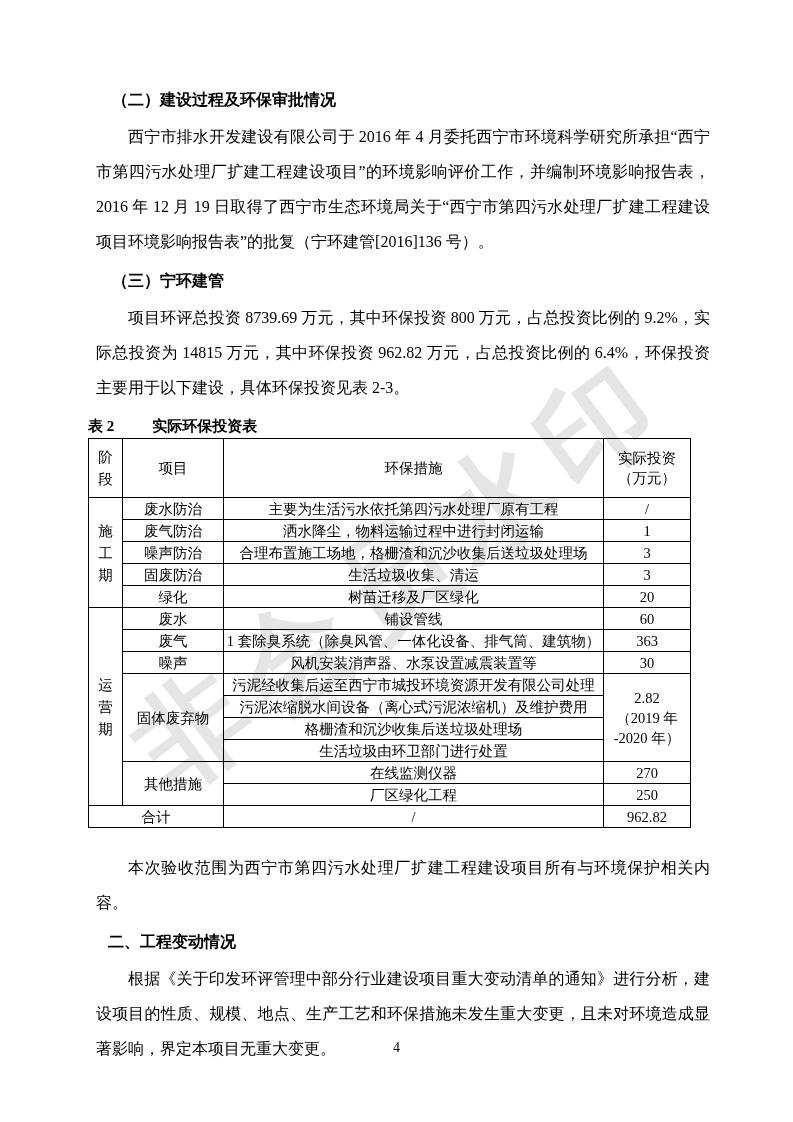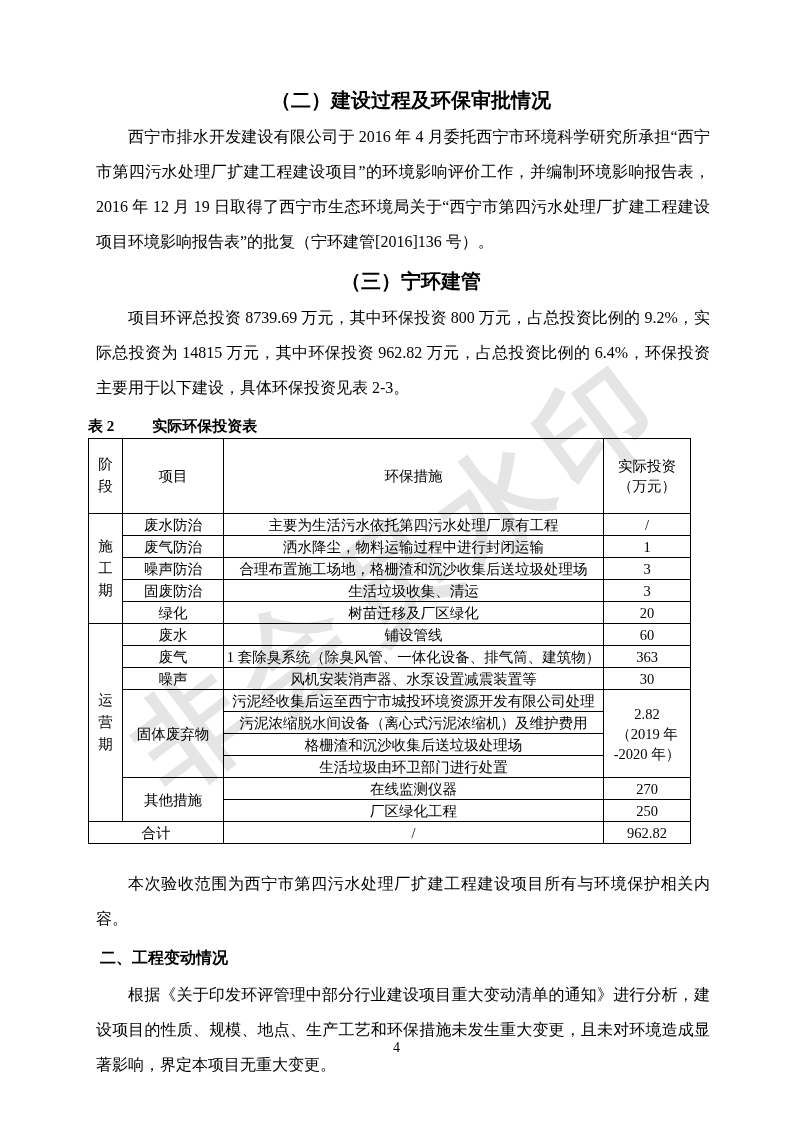--- a/index.html
+++ b/index.html
@@ -26,30 +26,29 @@
     pointer-events:none;
     z-index:0;
   }
   .content {
     position:absolute;
     left:96px; top:88px;
     width:614px;
     z-index:1;
   }
   .h-sub {
-    font-size:20px; font-weight:bold;
+    font-size:16px; font-weight:bold;
     padding-left:16px;
     margin:0 0 7px 0;
     line-height:24px;
-    text-align:center;
   }
   .h-top {
     font-size:16px; font-weight:bold;
     padding-left:0;
-    margin:6px 0 7px 4px;
+    margin:6px 0 7px 12px;
     line-height:24px;
   }
   .para {
     font-size:16px;
     line-height:35px;
     text-align:justify;
     text-indent:2em;
     margin:0 0 10px 0;
   }
   .tbl-caption {
@@ -74,24 +73,23 @@
     padding:0 2px;
     height:21px;
     line-height:20px;
     font-weight:normal;
     overflow:hidden;
   }
   table.inv th.hdr { height:44px; }
   .pre { white-space:pre-line; line-height:21px;margin-top:40px; }
   .vtext {
     width:17px;
-    margin:15px auto;
+    margin:7px auto;
     word-break:break-all;
     line-height:22px;
-    font-family:Liberation Mono, monospace;
   }
   .spacer-after-table { height:22px; }
   .page-number {
     position:absolute;
     left:0; right:0; top:1040px;
     text-align:center;
     font-size:14px;
     z-index:1;
   }
 </style>

